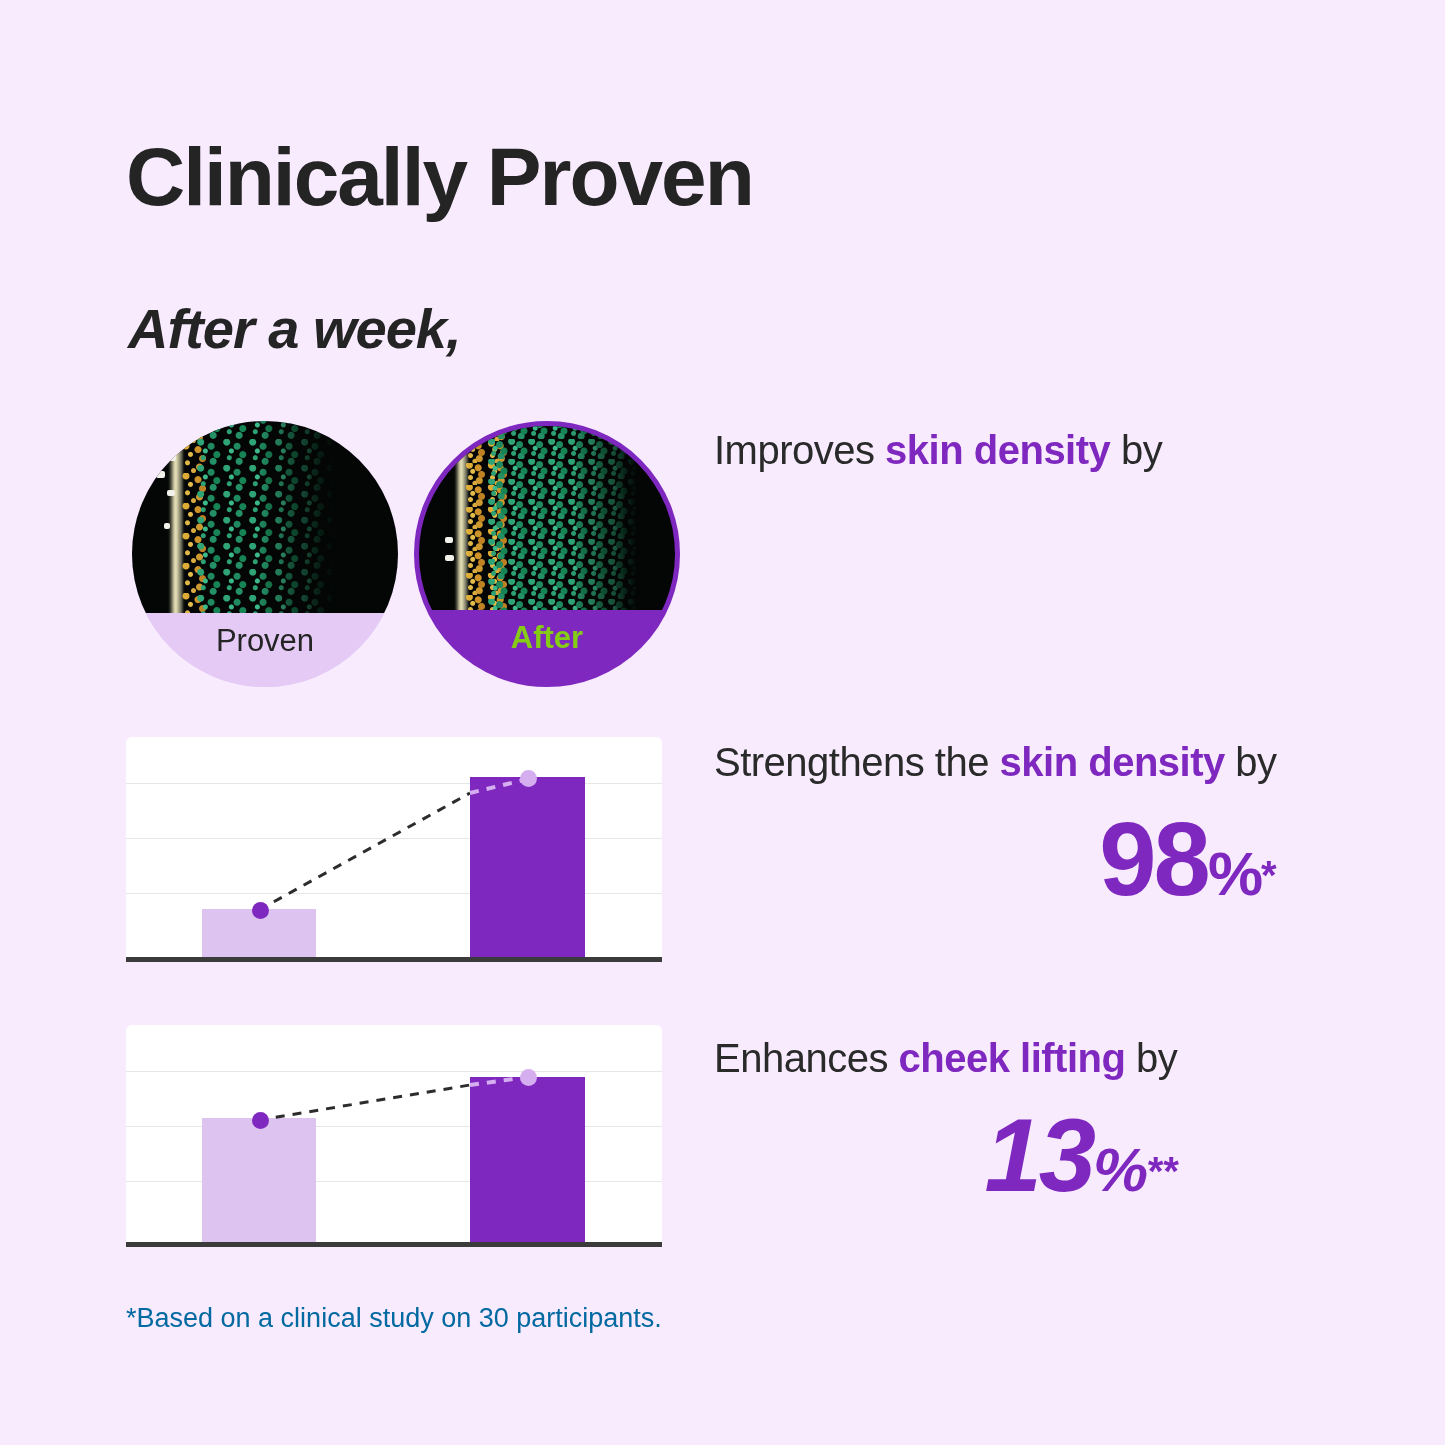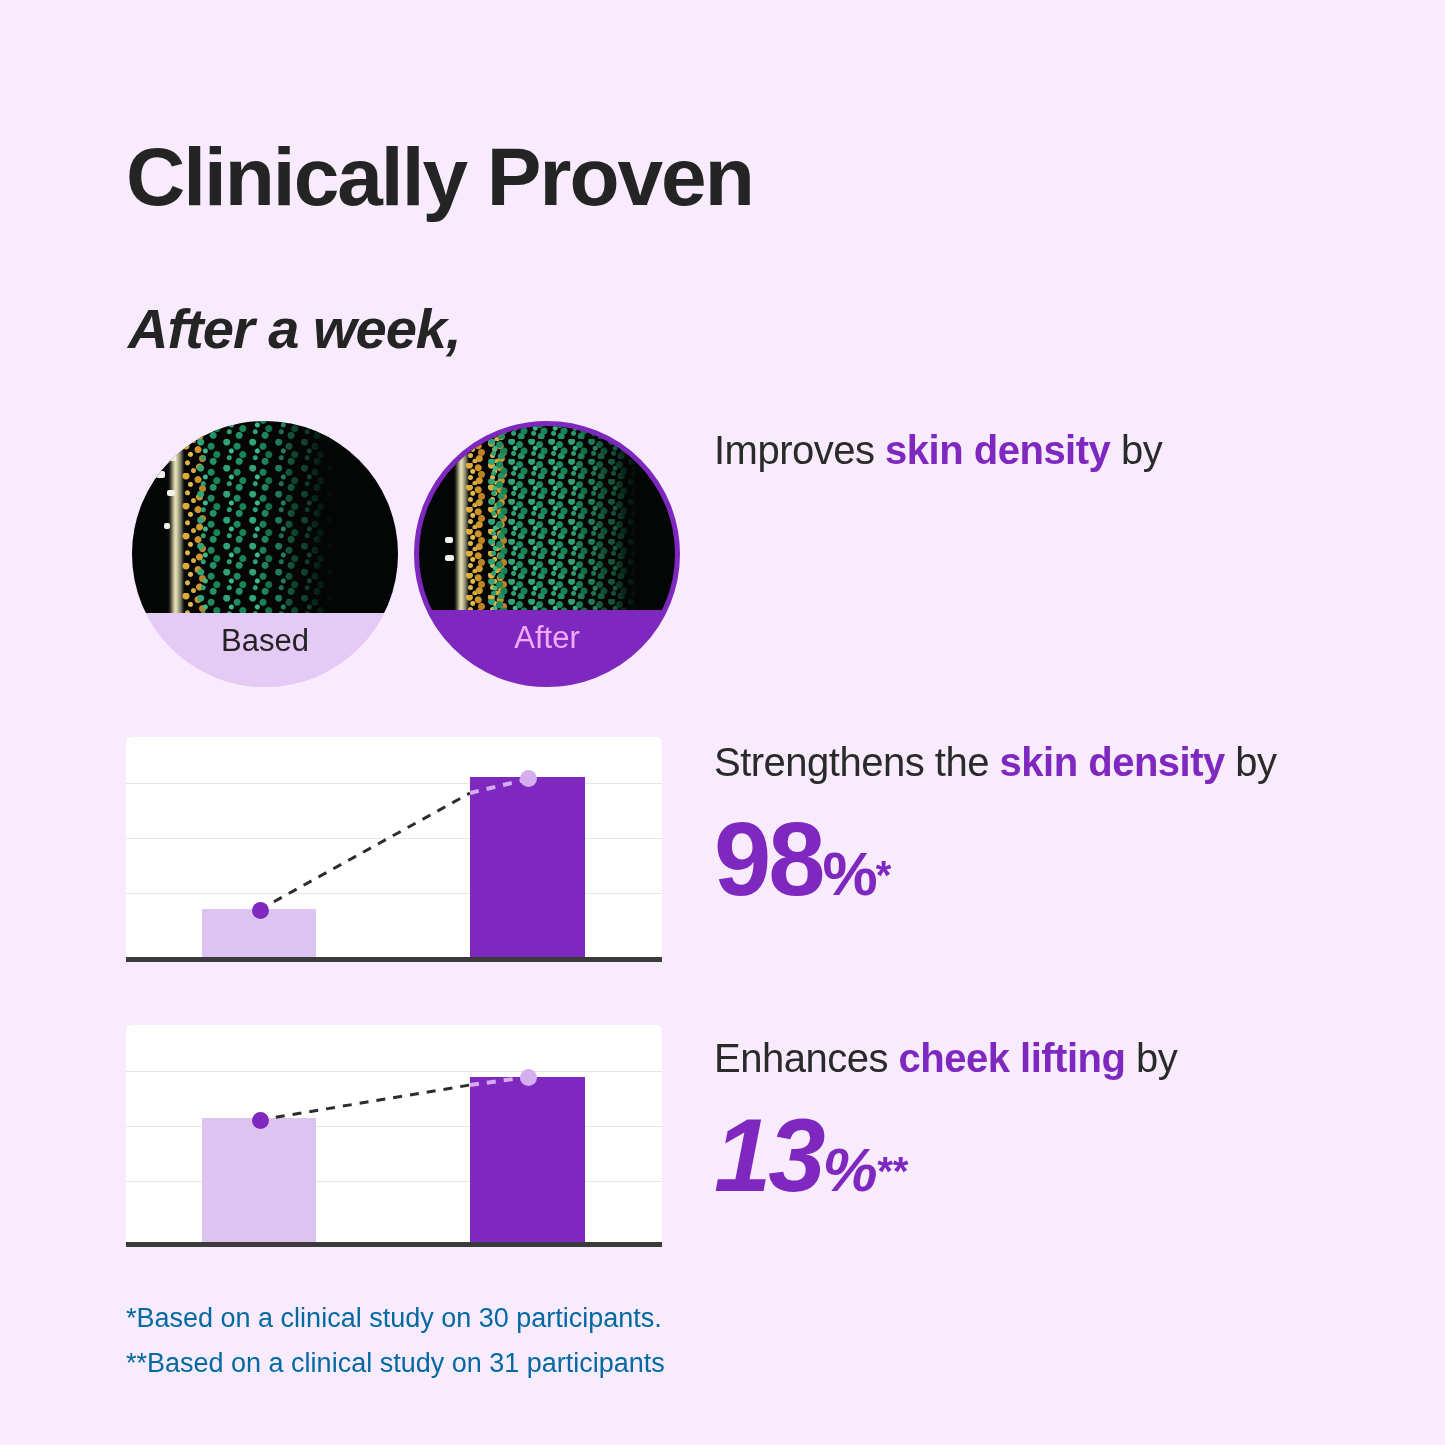--- a/index.html
+++ b/index.html
@@ -128,26 +128,27 @@
     bottom: 0;
     width: 100%;
     height: 28%;
     display: flex;
     align-items: flex-start;
     justify-content: center;
     padding-top: 10px;
     font-size: 31px;
   }
   .ba-circle.before .ba-label { background: #e4caf5; color: #242424; font-weight: normal; }
-  .ba-circle.after  .ba-label { background: #7f28c0; color: #f0abfc; font-weight: normal; width: 256px; }
+  .ba-circle.after  .ba-label { background: #7f28c0; color: #84cc16; font-weight: bold; width: 256px; }
 
   
   .claim {
     position: absolute;
     left: 714px;
+    text-align: right;
   }
   .claim-line {
     font-size: 40px;
     color: #2a2a2a;
     white-space: nowrap;
     letter-spacing: -0.5px;
   }
   .claim-line b { color: #7f28c0; font-weight: bold; }
   .claim-value {
     margin-top: 16px;
@@ -230,21 +231,21 @@
   <div class="ba-circle before">
     <div class="scan">
       <div class="band-white"></div>
       <div class="band-gold"></div>
       <div class="band-green"></div>
       <div class="fleck" style="left:9%;  top:26%; width:9px;  height:7px;"></div>
       <div class="fleck" style="left:14%; top:18%; width:7px;  height:6px;"></div>
       <div class="fleck" style="left:13%; top:36%; width:8px;  height:6px;"></div>
       <div class="fleck" style="left:12%; top:53%; width:6px;  height:6px;"></div>
     </div>
-    <div class="ba-label">Based</div>
+    <div class="ba-label">Proven</div>
   </div>
 
   <div class="ba-circle after">
     <div class="scan dense">
       <div class="band-white"></div>
       <div class="band-gold"></div>
       <div class="band-green"></div>
       <div class="fleck" style="left:10%; top:60%; width:8px; height:6px;"></div>
       <div class="fleck" style="left:10%; top:70%; width:9px; height:6px;"></div>
     </div>
@@ -292,14 +293,13 @@
     <line x1="133" y1="95" x2="344" y2="60" stroke="#2c2c2c" stroke-width="3" stroke-dasharray="9 8"></line>
     <line x1="344" y1="60" x2="402" y2="52" stroke="#d5aef0" stroke-width="4" stroke-dasharray="9 8"></line>
   </svg>
   <div class="dot dark" style="left:126px; top:87px;"></div>
   <div class="dot light" style="left:394px; top:44px;"></div>
   <div class="baseline"></div>
 </div>
 
 <div class="footnotes">
   <div>*Based on a clinical study on 30 participants.</div>
-  <div>**Based on a clinical study on 31 participants</div>
 </div>
 
 </body></html>

